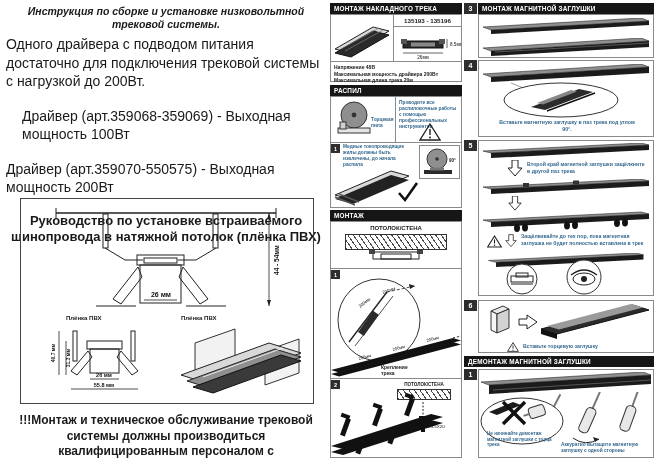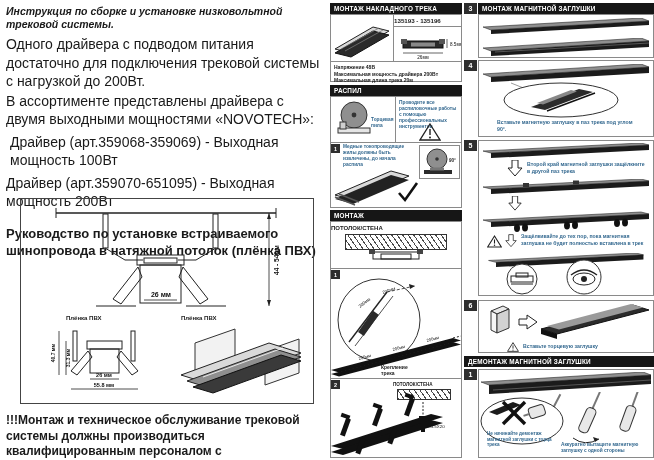--- a/index.html
+++ b/index.html
@@ -10,32 +10,31 @@
        padding-left:4px;font-size:6.4px;letter-spacing:.2px;box-sizing:border-box}
   .badge{background:#2e2e2e;color:#fff;font-weight:bold;display:flex;align-items:center;
          justify-content:center;font-size:7px}
   .box{border:1px solid #8a8a8a;box-sizing:border-box;background:#fff}
   .blue{color:var(--annotation,#33688f)}
   .sm{font-size:5.2px;line-height:1.25}
   .xs{font-size:4.6px;line-height:1.2}
   .hatch{background:repeating-linear-gradient(55deg,#4a4a4a 0 1px,transparent 1px 4.5px);
          border:1px solid #333;box-sizing:border-box}
   .para{font-size:14px;line-height:1.32;margin:0 0 1px 0}
-  .ctr{}
+  .ctr{text-align:center}
   svg{display:block}
 </style>
 </head>
 <body>
 
 <div class="abs" style="left:6px;top:5px;width:320px">
   <div class="ctr" style="font-weight:bold;font-style:italic;font-size:10.5px;line-height:1.25;margin-bottom:4px">Инструкция по сборке и установке низковольтной трековой системы.</div>
   <p class="para">Одного драйвера с подводом питания достаточно для подключения трековой системы с нагрузкой до 200Вт.</p>
-  <p class="para">В ассортименте представлены драйвера с двумя выходными мощностями «NOVOTECH»:</p>
-  <p class="para" style="margin:4px">Драйвер (арт.359068-359069) - Выходная мощность 100Вт</p>
-  <p class="para" style="margin:0">Драйвер (арт.359070-651095) - Выходная мощность 200Вт</p>
+  <p class="para" style="margin:16px">Драйвер (арт.359068-359069) - Выходная мощность 100Вт</p>
+  <p class="para" style="margin:0">Драйвер (арт.359070-550575) - Выходная мощность 200Вт</p>
   <div class="ctr" style="font-weight:bold;font-size:13px;line-height:1.25;margin-top:16px">Руководство по установке встраиваемого шинопровода в натяжной потолок (плёнка ПВХ)</div>
 </div>
 
 <div class="abs" style="left:20px;top:198px;width:292px;height:204px;border:1px solid #444">
 
   <svg class="abs" style="left:20px;top:6px" width="250" height="118" viewBox="0 0 250 118">
     <line x1="15" y1="8" x2="235" y2="8" stroke="#222" stroke-width="1.6"></line>
     <line x1="15" y1="3" x2="15" y2="13" stroke="#222"></line>
     <line x1="235" y1="3" x2="235" y2="13" stroke="#222"></line>
     <rect x="62" y="9" width="5" height="34" fill="none" stroke="#222"></rect>

